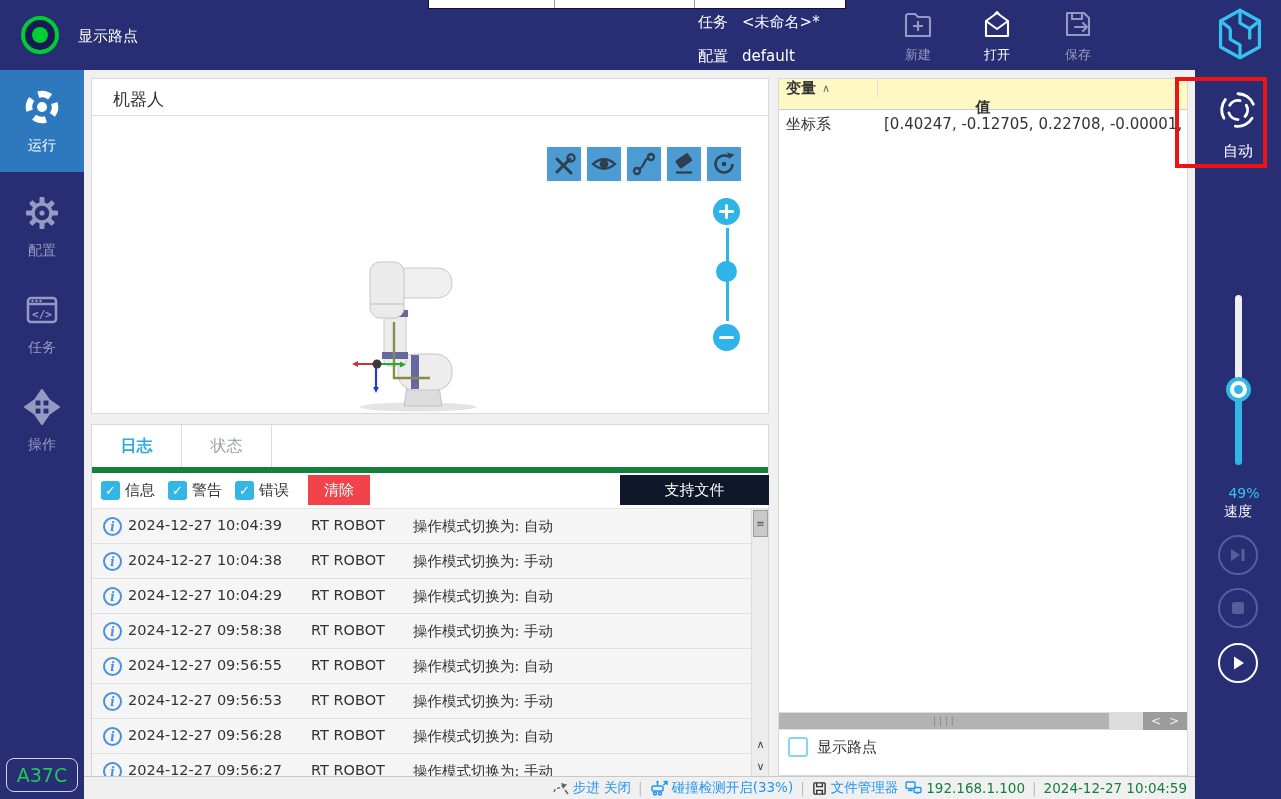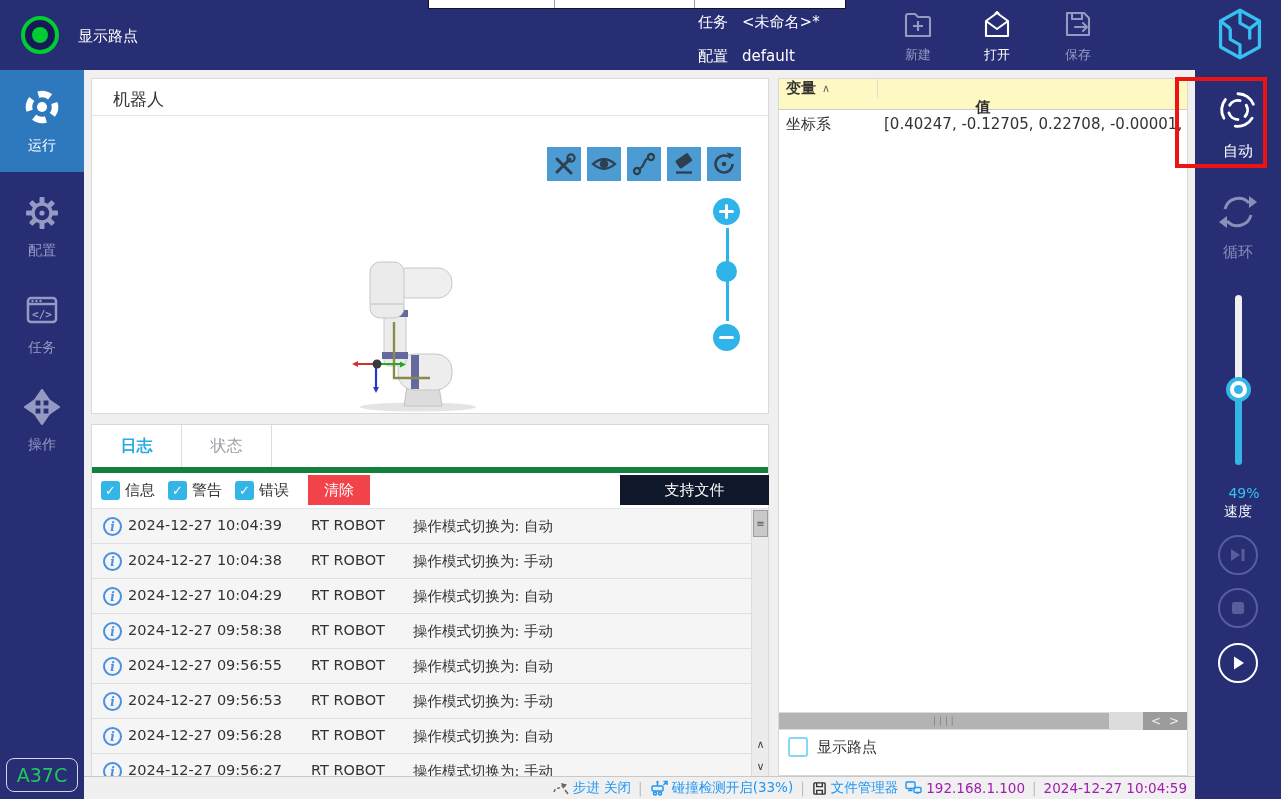--- a/index.html
+++ b/index.html
@@ -87,21 +87,21 @@
   .speed-handle .c { position:absolute; inset:8px; border-radius:50%; background:#33b5e5; }
   .speed-val { position:absolute; left:0; top:415px; width:98px; text-align:center; color:#35c3f0; font-size:14px; }
   .speed-lbl { position:absolute; left:0; top:433px; width:86px; text-align:center; color:#fff; font-size:14px; }
   .pb-btn { position:absolute; left:23px; width:40px; height:40px; border-radius:50%; border:2px solid #575e9b; display:flex; align-items:center; justify-content:center; cursor:pointer; }
   .pb-btn.bright { border:2.5px solid #fff; }
 
   
   .statusbar { position:absolute; left:84px; top:776px; width:1111px; height:23px; background:#f0f0f0; border-top:1px solid #c8c8c8; display:flex; align-items:center; justify-content:flex-end; gap:7px; padding-right:8px; font-size:13.5px; }
   .statusbar .sep { color:#bbb; }
   .sb-blue { color:#2196f3; display:flex; align-items:center; gap:4px; }
-  .sb-gray { color:#a21caf; display:flex; align-items:center; gap:4px; }
+  .sb-gray { color:#15803d; display:flex; align-items:center; gap:4px; }
 
   .red-annotation { position:absolute; left:1175px; top:77px; width:92px; height:91px; border:4px solid #ec1313; z-index:50; pointer-events:none; }
 </style>
 </head>
 <body>
 
 <div class="screen">
 
   <div class="topbar">
     <div class="status-light">
@@ -448,33 +448,20 @@
               <path d="M24 7 A17 17 0 0 1 40 18" transform="rotate(240 24 24)"></path>
               <path d="M24 14 A10 10 0 0 1 33.5 21" transform="rotate(60 24 24)"></path>
               <path d="M24 14 A10 10 0 0 1 33.5 21" transform="rotate(180 24 24)"></path>
               <path d="M24 14 A10 10 0 0 1 33.5 21" transform="rotate(300 24 24)"></path>
             </g>
           </svg>
       </span>
       <span class="lbl">自动</span>
     </div>
 
-    <div class="rs-item dim" style="top:120px;">
-      <span>
-        <svg width="44" height="44" viewBox="0 0 44 44">
-            <g fill="none" stroke="#8a90b8" stroke-width="3">
-              <path d="M9 19 A14 14 0 0 1 33 13"></path>
-              <path d="M35 25 A14 14 0 0 1 11 31"></path>
-            </g>
-            <polygon points="33,6 33,18 41,12" fill="#8a90b8"></polygon>
-            <polygon points="11,26 11,38 3,32" fill="#8a90b8"></polygon>
-          </svg>
-      </span>
-      <span class="lbl">循环</span>
-    </div>
 
     <div class="speed-track">
       <div class="upper"></div>
         <div class="lower"></div>
     </div>
     <div class="speed-handle">
         <span class="w"></span>
         <span class="c"></span>
       </div>
     <div class="speed-val">49%</div>

